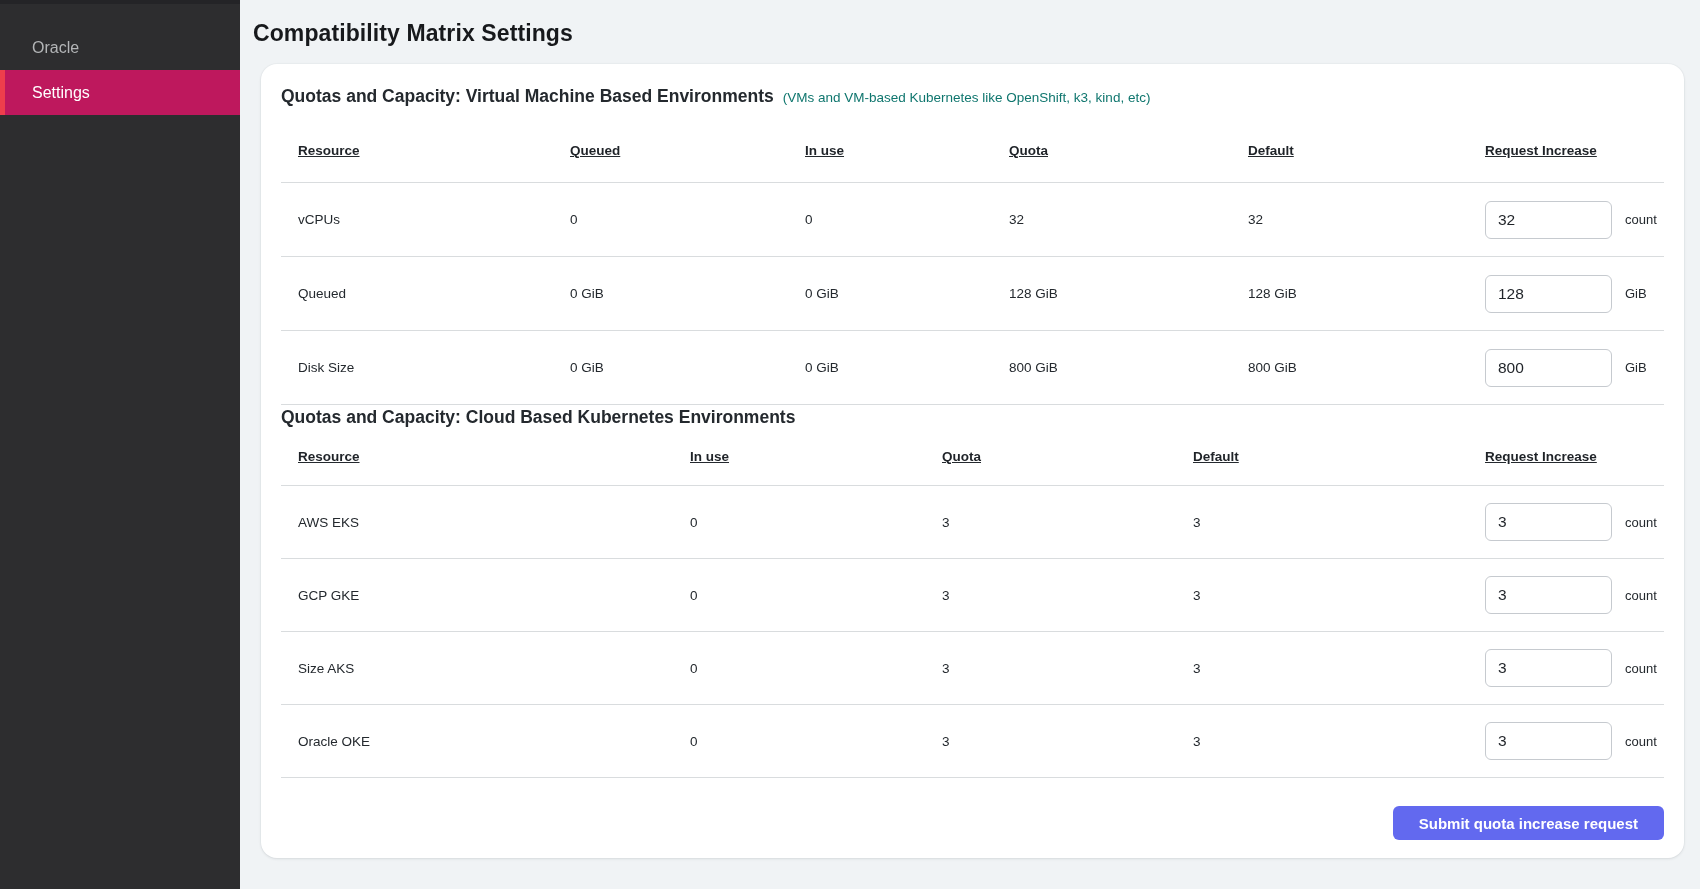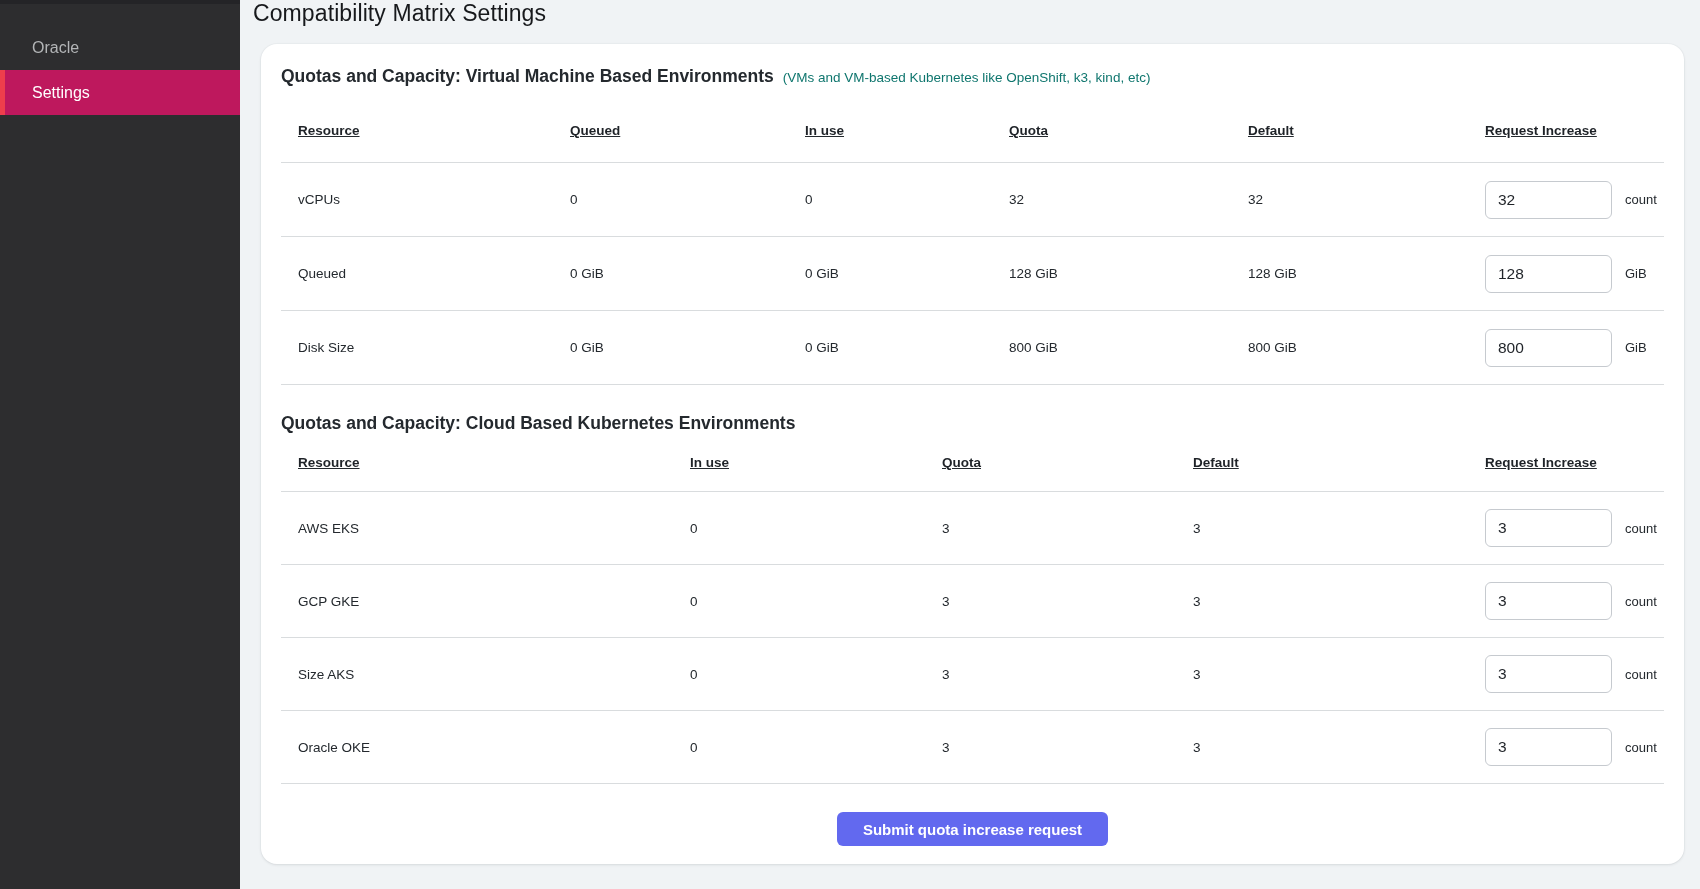--- a/index.html
+++ b/index.html
@@ -36,37 +36,38 @@
     border-left: 5px solid var(--accent-red, #ee3e4c);
     padding-left: 27px;
   }
 
   
   .main {
     flex: 1;
     padding: 0 16px 0 13px;
   }
   .page-title {
+    margin-top: 20px;
     font-size: 23px;
-    font-weight: 400;
+    font-weight: 700;
     color: #17191c;
     letter-spacing: 0.1px;
   }
   .card {
     background: #ffffff;
     border-radius: 16px;
     box-shadow: 0 1px 3px rgba(20,30,40,0.10), 0 0 0 1px rgba(20,30,40,0.02);
     margin: 17px 0 19px 8px;
     padding: 20px 20px 18px 20px;
   }
 
   .section-head { display: flex; align-items: baseline; margin-top: 2px; }
   .section-title { font-size: 17.5px; font-weight: 700; color: #24292e; }
   .section-subtitle { font-size: 13.5px; color: #0f766e; margin-left: 9px; }
-  .section-title.second { margin-top: 26px; }
+  .section-title.second { }
 
   
   .trow {
     display: grid;
     align-items: center;
     border-bottom: 1px solid #d9dcde;
   }
   .vm-grid    { grid-template-columns: 272px 235px 204px 239px 242px 1fr; }
   .cloud-grid { grid-template-columns: 392px 252px 251px 297px 1fr; }
   .trow > .cell { padding-left: 17px; font-size: 13.5px; }
@@ -87,21 +88,21 @@
     font-family: "Liberation Sans", "DejaVu Sans", sans-serif;
     font-size: 15.5px;
     color: #1f2328;
     padding: 0 12px;
     background: #fff;
     outline: none;
   }
   .unit { font-size: 13px; color: #24292e; margin-left: 13px; }
 
   
-  .card-footer { display: flex; justify-content: center; padding-top: 28px; padding-bottom: 0; }
+  .card-footer { display: flex; justify-content: flex-end; padding-top: 28px; padding-bottom: 0; }
   .submit-btn {
     background: var(--button, #6269ef);
     color: #ffffff;
     border: none;
     border-radius: 6px;
     height: 34px;
     padding: 0 26px;
     font-family: "Liberation Sans", "DejaVu Sans", sans-serif;
     font-size: 15px;
     font-weight: 700;

